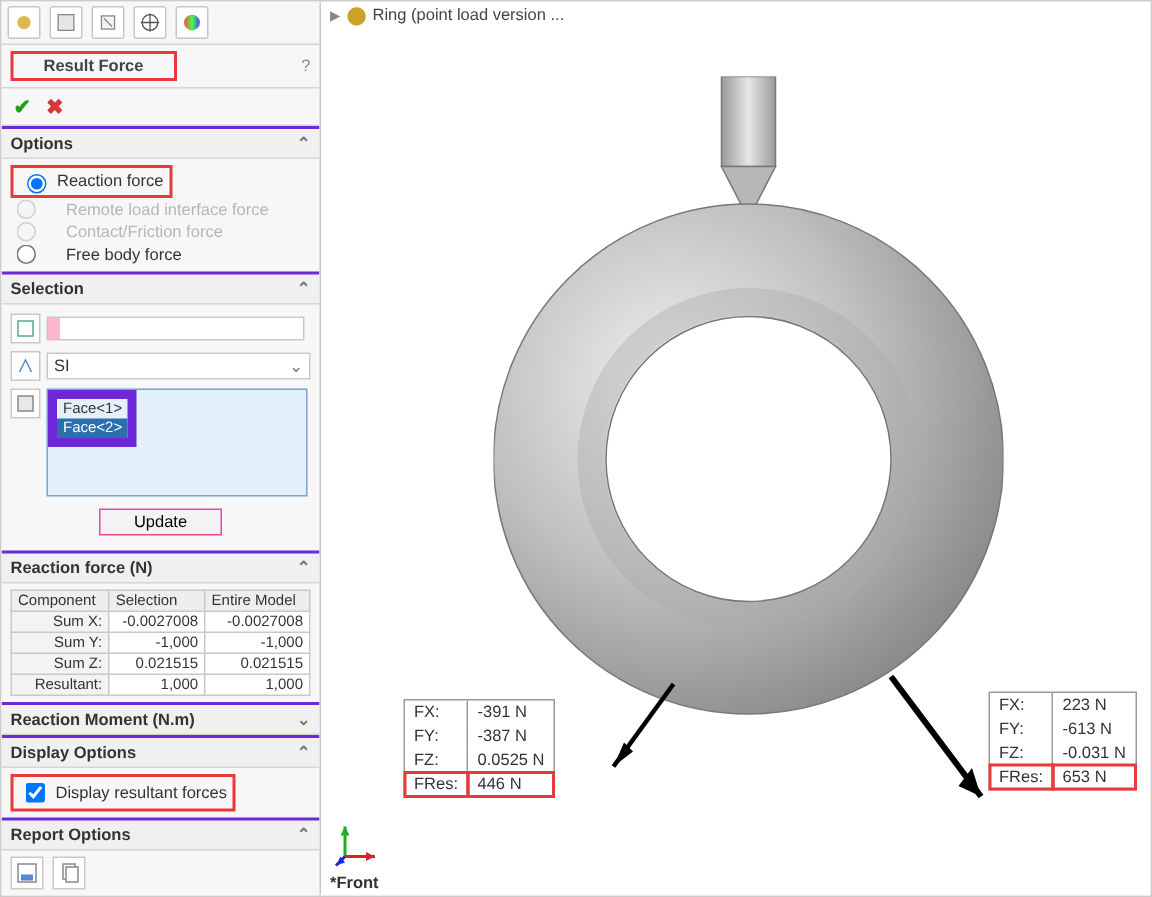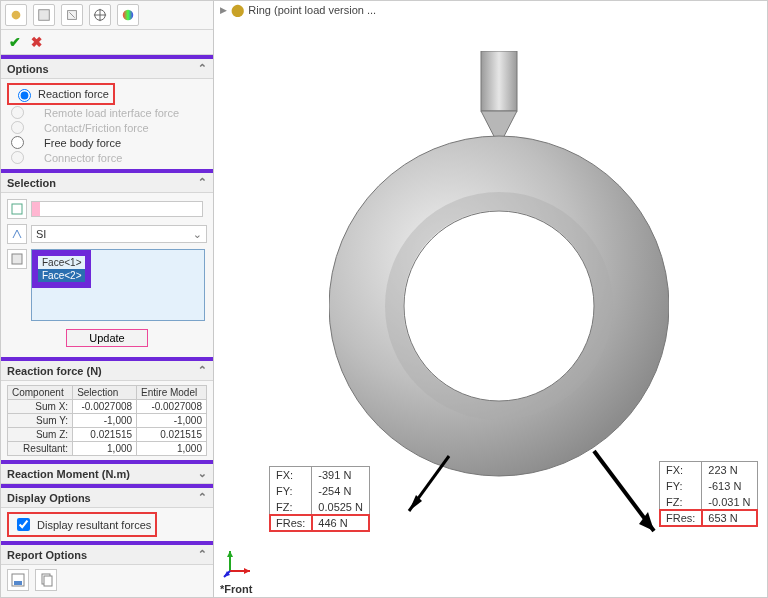--- a/index.html
+++ b/index.html
@@ -7,21 +7,21 @@
   .panel{width:212px;background:#f7f7f7;border-right:1px solid #c8c8c8;display:flex;flex-direction:column;overflow:hidden}
   .tabstrip{display:flex;gap:6px;padding:3px 4px;border-bottom:1px solid #d6d6d6}
   .tabstrip .tab{width:20px;height:20px;border:1px solid #c8c8c8;background:#fff;display:flex;align-items:center;justify-content:center;border-radius:2px}
   .tab svg{width:14px;height:14px}
   .titlebar{display:flex;align-items:center;padding:4px 6px;border-bottom:1px solid #d6d6d6;position:relative}
   .title-highlight{border:2px solid #e83a3a;padding:2px 20px;font-weight:600;color:#444}
   .help{margin-left:auto;color:#888}
   .confirmbar{display:flex;gap:10px;padding:4px 8px;border-bottom:1px solid #d6d6d6}
   .check{color:#1a9e1a;font-size:14px;font-weight:bold}
   .xmark{color:#d43a3a;font-size:14px;font-weight:bold}
-  .section-head{background:#f0f0f0;border-top:4px solid #6d28d9;border-bottom:1px solid #d6d6d6;padding:3px 6px;font-weight:600;display:flex;align-items:center}
+  .section-head{background:#f0f0f0;border-top:2px solid #6d28d9;border-bottom:1px solid #d6d6d6;padding:3px 6px;font-weight:600;display:flex;align-items:center}
   .section-head .chev{margin-left:auto;color:#777}
   .section-body{padding:4px 6px}
   .opt-row{display:flex;align-items:flex-end;gap:20px;padding:1px 4px}
   .opt-row.disabled{color:#b6b6b6}
   .opt-row input{margin:0}
   .red-box{border:2px solid #e83a3a;padding:1px 4px;display:inline-flex;align-items:center;gap:4px}
   .sel-row{display:flex;align-items:center;gap:4px;padding:2px 0}
   .sel-swatch{width:170px;height:14px;border:1px solid #c8c8c8;background:#fff;display:flex;align-items:center}
   .sel-swatch .pink{width:8px;height:100%;background:#ffb6d1}
   .sel-icon{width:18px;height:18px;border:1px solid #c8c8c8;background:#fff;display:flex;align-items:center;justify-content:center}
@@ -93,20 +93,24 @@
               <linearGradient id="g">
                 <stop offset="0" stop-color="#f44"></stop>
                 <stop offset="0.5" stop-color="#4f4"></stop>
                 <stop offset="1" stop-color="#44f"></stop>
               </linearGradient>
             </defs>
           </svg>
         </div>
     </div>
 
+    <div class="titlebar">
+      <span class="title-highlight">Result Force</span>
+      <span class="help">?</span>
+    </div>
 
     <div class="confirmbar">
       <span class="check">✔</span>
       <span class="xmark">✖</span>
     </div>
 
     <div class="section-head">
       <span>Options</span>
       <span class="chev">⌃</span>
     </div>
@@ -119,24 +123,20 @@
         <input type="radio" disabled="" style="">
         <span>Remote load interface force</span>
       </div>
       <div class="opt-row disabled">
         <input type="radio" disabled="" style="">
         <span>Contact/Friction force</span>
       </div>
       <div class="opt-row">
         <input type="radio" style="">
         <span>Free body force</span>
-      </div>
-      <div class="opt-row disabled">
-        <input type="radio" disabled="" style="">
-        <span>Connector force</span>
       </div>
     </div>
 
     <div class="section-head">
       <span>Selection</span>
       <span class="chev">⌃</span>
     </div>
     <div class="section-body">
       <div class="sel-row">
         <div class="sel-icon">
@@ -292,21 +292,21 @@
 
     <div class="callout" style="left:55px;top:465px">
       <table>
         <tbody>
             <tr>
               <td class="k">FX:</td>
               <td>-391 N</td>
             </tr>
         <tr>
               <td class="k">FY:</td>
-              <td>-254 N</td>
+              <td>-387 N</td>
             </tr>
         <tr>
               <td class="k">FZ:</td>
               <td>0.0525 N</td>
             </tr>
         <tr class="res">
               <td class="k">FRes:</td>
               <td>446 N</td>
             </tr>
       </tbody>

